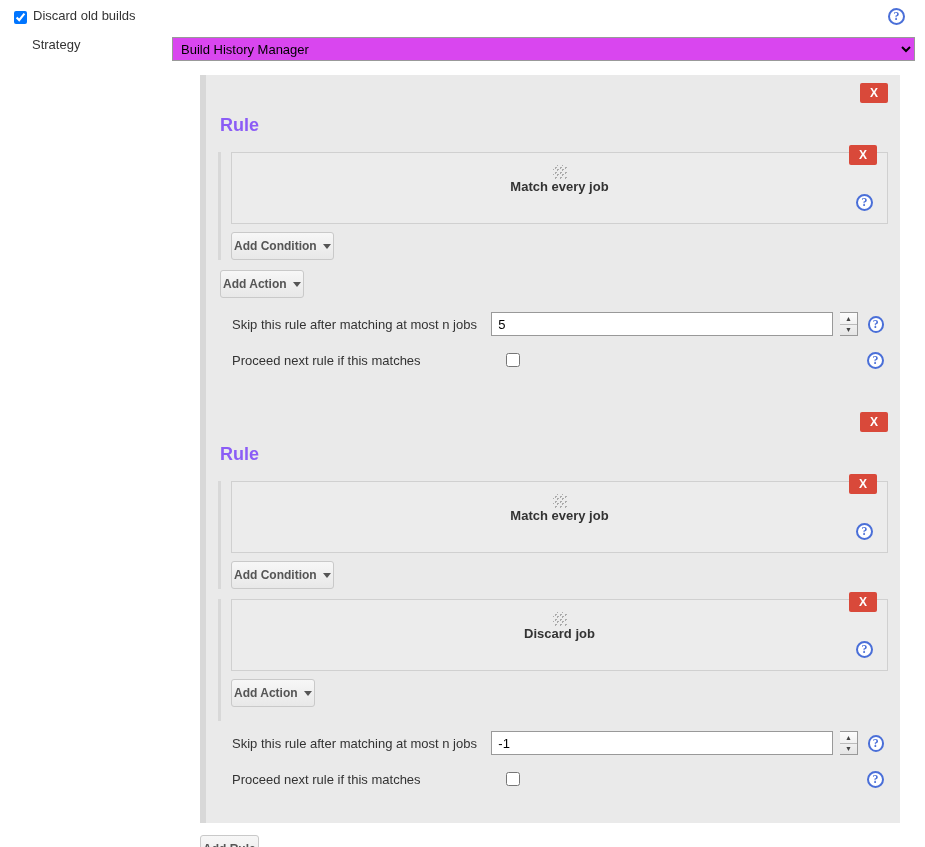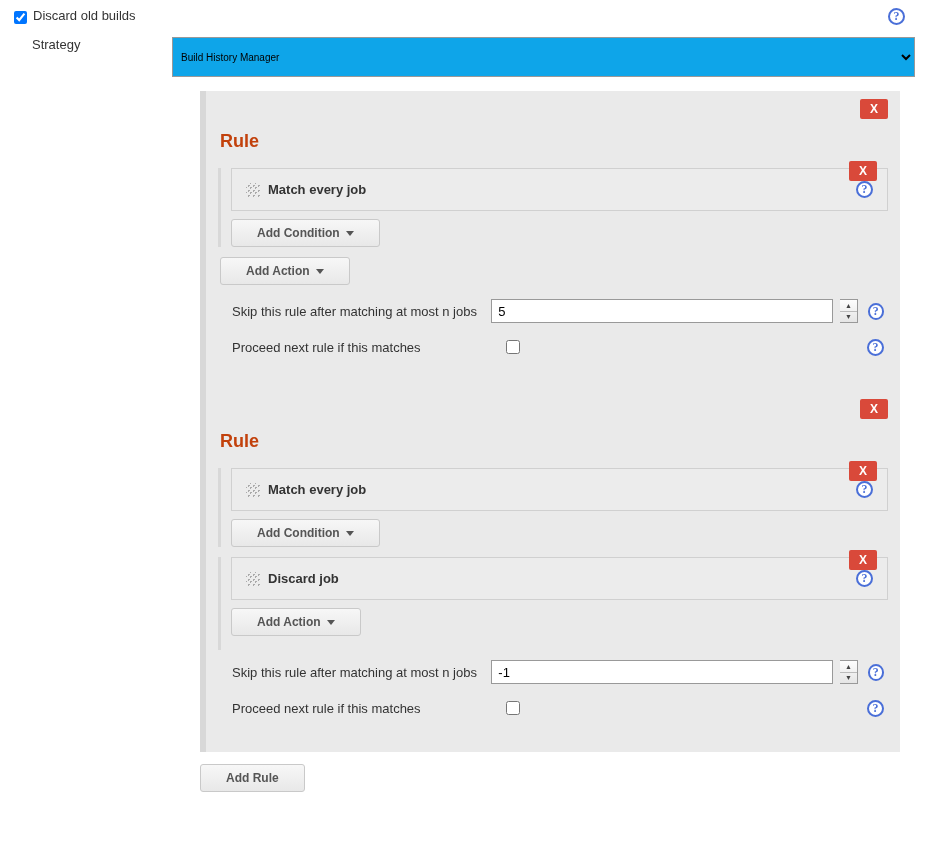--- a/index.html
+++ b/index.html
@@ -30,25 +30,25 @@
   }
   .help-right { margin-left: auto; margin-right: 10px; }
   .strategy-row {
     display: flex; align-items: flex-start;
     padding: 4px 10px 14px 32px;
     gap: 20px;
   }
   .strategy-label { width: 120px; font-size: 13px; }
   .strategy-select {
     flex: 1;
-    height: 40px;
-    font-size: 10px;
+    height: 24px;
+    font-size: 13px;
     padding: 2px 4px;
     border: 1px solid #999;
-    background: #0ea5e9;
+    background: #d946ef;
   }
   .rules-wrap {
     margin-left: 200px;
     margin-right: 25px;
   }
   .rule-block {
     border-left: 3px solid #d8d8d8;
     background: #eaeaea;
     padding: 0 12px 20px 0;
     margin-bottom: 0;
@@ -64,56 +64,56 @@
     border: none;
     width: 28px; height: 20px;
     font-size: 12px; font-weight: bold;
     cursor: pointer;
     border-radius: 2px;
     font-family: Arial, sans-serif;
   }
   .rule-title {
     font-size: 18px; font-weight: bold;
     padding: 4px 0 16px 14px;
-    color: #c2410c;
+    color: #8b5cf6;
   }
   .conditions-block, .actions-block {
     border-left: 3px solid #d8d8d8;
     margin-left: 12px;
     background: #eaeaea;
   }
   .cond-item, .act-item {
     position: relative;
     margin: 0 0 8px 10px;
     border: 1px solid #d0d0d0;
     background: #ececec;
     padding: 12px 14px;
   }
   .cond-item .close-btn, .act-item .close-btn {
     position: absolute;
     top: -8px; right: 10px;
   }
   .cond-header {
-    display: flex; align-items: center; gap: 8px;
+    display: flex; align-items: center;  flex-direction: column;
   }
   .drag-icon {
     width: 14px; height: 14px;
     background-image:
       radial-gradient(#aaa 1px, transparent 1px),
       radial-gradient(#aaa 1px, transparent 1px);
     background-size: 5px 5px;
     background-position: 0 0, 2px 2px;
   }
   .cond-label { font-weight: bold; font-size: 13px; }
   .cond-help { margin-left: auto; }
   .btn {
     background: linear-gradient(#f7f7f7, #e8e8e8);
     border: 1px solid #c9c9c9;
     border-radius: 3px;
-    padding: 6px 25px;
+    padding: 6px 2px;
     font-size: 12px;
     font-weight: bold;
     color: #555;
     cursor: pointer;
     display: inline-flex; align-items: center; gap: 6px;
   }
   .btn .caret {
     width: 0; height: 0;
     border-left: 4px solid transparent;
     border-right: 4px solid transparent;

